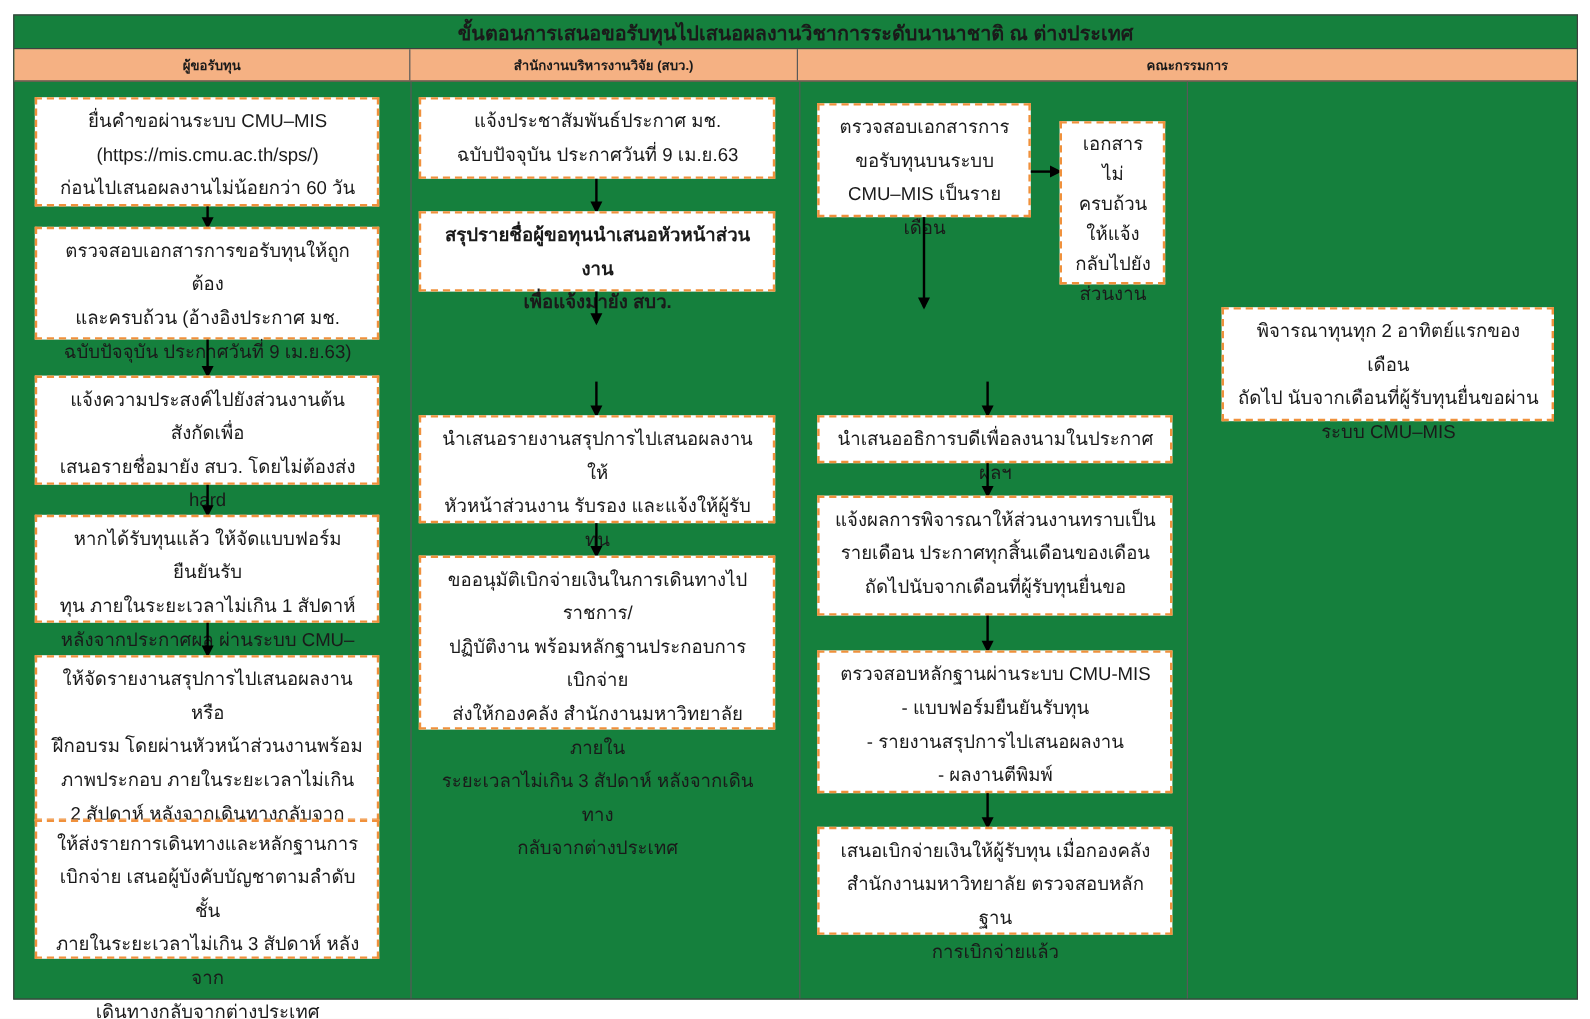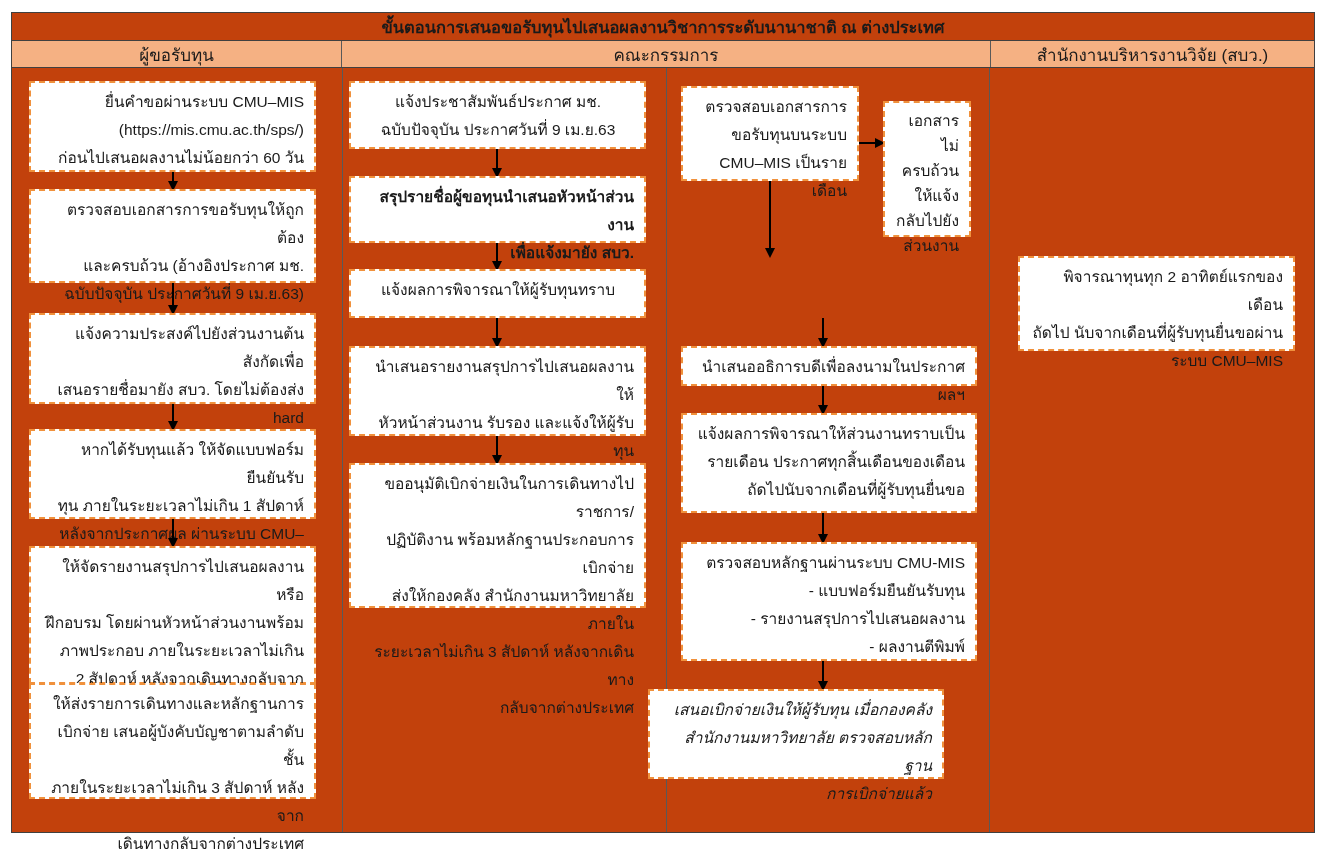--- a/index.html
+++ b/index.html
@@ -6,37 +6,37 @@
     --header-bg:#F5B183;
     --box-border:#F0913C;
     --table-border:#404040;
     --arrow-color:#000000;
   }
   *{margin:0;padding:0;box-sizing:border-box;}
   html,body{width:1325px;height:849px;background:#ffffff;
     font-family:"Liberation Sans","DejaVu Sans",sans-serif;color:#1a1a1a;}
   .canvas{position:relative;width:1325px;height:849px;background:#ffffff;overflow:hidden;}
   .table{position:absolute;left:11px;top:12px;width:1304px;height:821px;
-    border:1.6px solid var(--table-border);background:#c2410c;}
+    border:1.6px solid var(--table-border);background:#15803d;}
   .title-row{position:absolute;left:0;top:0;width:100%;height:28px;
     border-bottom:1.4px solid var(--table-border);
     display:flex;align-items:center;justify-content:center;
     font-weight:bold;font-size:16.5px;}
   .header-row{position:absolute;left:0;top:28px;width:100%;height:27px;
     border-bottom:1.4px solid var(--table-border);background:var(--header-bg);
     display:flex;}
   .header-cell{height:100%;display:flex;align-items:center;justify-content:center;
-    font-weight:normal;font-size:17px;border-right:1.4px solid #595959;}
+    font-weight:bold;font-size:11px;border-right:1.4px solid #595959;}
   .header-cell:last-child{border-right:none;}
   .hc1{width:330px;} .hc2{width:324px;} .hc3{width:323px;} .hc4{flex:1;}
   .body{position:absolute;left:0;top:55px;width:100%;height:764px;}
   .col-divider{position:absolute;top:0;width:1.4px;height:100%;background:#595959;}
   .box{position:absolute;border:2px dashed var(--box-border);background:#ffffff;
     font-size:15.5px;line-height:28px;padding:5px 10px 4px 11px;
-    white-space:pre-line;text-align:right;}
+    white-space:pre-line;text-align:center;}
   .box.center{text-align:center;}
   .box.tight{line-height:25px;}
   .varrow{position:absolute;width:2px;background:var(--arrow-color);}
   .varrow::after{content:'';position:absolute;bottom:-2px;left:-4.5px;
     border-left:5.5px solid transparent;border-right:5.5px solid transparent;
     border-top:10px solid var(--arrow-color);}
   .harrow{position:absolute;height:2px;background:var(--arrow-color);}
   .harrow::after{content:'';position:absolute;right:-2px;top:-4.5px;
     border-top:5.5px solid transparent;border-bottom:5.5px solid transparent;
     border-left:10px solid var(--arrow-color);}
@@ -44,22 +44,22 @@
 </head>
 <body>
 
 <div class="canvas">
   <div class="table">
 
     <div class="title-row">ขั้นตอนการเสนอขอรับทุนไปเสนอผลงานวิชาการระดับนานาชาติ ณ ต่างประเทศ</div>
 
     <div class="header-row">
       <div class="header-cell hc1">ผู้ขอรับทุน</div>
+      <div class="header-cell hc3">สำนักงานบริหารงานวิจัย (สบว.)</div>
       <div class="header-cell hc4">คณะกรรมการ</div>
-      <div class="header-cell hc3">สำนักงานบริหารงานวิจัย (สบว.)</div>
     </div>
 
     <div class="body">
       <div class="col-divider" style="left:330px;"></div>
       <div class="col-divider" style="left:654px;"></div>
       <div class="col-divider" style="left:977px;"></div>
 
       <div class="box" style="left:17px;top:13px;width:287px;height:91px;">ยื่นคำขอผ่านระบบ CMU–MIS
 (https://mis.cmu.ac.th/sps/)
 ก่อนไปเสนอผลงานไม่น้อยกว่า 60 วัน</div>
@@ -86,21 +86,20 @@
 เบิกจ่าย เสนอผู้บังคับบัญชาตามลำดับชั้น
 ภายในระยะเวลาไม่เกิน 3 สัปดาห์ หลังจาก
 เดินทางกลับจากต่างประเทศ</div>
 
       <div class="box center" style="left:337px;top:13px;width:297px;height:68px;">แจ้งประชาสัมพันธ์ประกาศ มช.
 ฉบับปัจจุบัน ประกาศวันที่ 9 เม.ย.63</div>
       <div class="varrow" style="left:484px;top:81px;height:27px;"></div>
       <div class="box" style="left:337px;top:108px;width:297px;height:67px;font-weight:bold;">สรุปรายชื่อผู้ขอทุนนำเสนอหัวหน้าส่วนงาน
 เพื่อแจ้งมายัง สบว.</div>
       <div class="varrow" style="left:484px;top:175px;height:26px;"></div>
-      <div class="box center" style="left:337px;top:201px;width:297px;height:49px;">แจ้งผลการพิจารณาให้ผู้รับทุนทราบ</div>
       <div class="varrow" style="left:484px;top:250px;height:28px;"></div>
       <div class="box" style="left:337px;top:278px;width:297px;height:90px;">นำเสนอรายงานสรุปการไปเสนอผลงานให้
 หัวหน้าส่วนงาน รับรอง และแจ้งให้ผู้รับทุน
 scan ส่งผ่านระบบ CMU–MIS</div>
       <div class="varrow" style="left:484px;top:368px;height:27px;"></div>
       <div class="box" style="left:337px;top:395px;width:297px;height:145px;">ขออนุมัติเบิกจ่ายเงินในการเดินทางไปราชการ/
 ปฏิบัติงาน พร้อมหลักฐานประกอบการเบิกจ่าย
 ส่งให้กองคลัง สำนักงานมหาวิทยาลัย ภายใน
 ระยะเวลาไม่เกิน 3 สัปดาห์ หลังจากเดินทาง
 กลับจากต่างประเทศ</div>
@@ -120,21 +119,21 @@
       <div class="varrow" style="left:810px;top:318px;height:27px;"></div>
       <div class="box" style="left:669px;top:345px;width:296px;height:100px;">แจ้งผลการพิจารณาให้ส่วนงานทราบเป็น
 รายเดือน ประกาศทุกสิ้นเดือนของเดือน
 ถัดไปนับจากเดือนที่ผู้รับทุนยื่นขอ</div>
       <div class="varrow" style="left:810px;top:445px;height:29px;"></div>
       <div class="box" style="left:669px;top:474px;width:296px;height:119px;">ตรวจสอบหลักฐานผ่านระบบ CMU-MIS
 -  แบบฟอร์มยืนยันรับทุน
 -  รายงานสรุปการไปเสนอผลงาน
 -  ผลงานตีพิมพ์</div>
       <div class="varrow" style="left:810px;top:593px;height:28px;"></div>
-      <div class="box" style="left:636px;top:621px;width:296px;height:90px;font-style:italic;">เสนอเบิกจ่ายเงินให้ผู้รับทุน เมื่อกองคลัง
+      <div class="box" style="left:669px;top:621px;width:296px;height:90px;">เสนอเบิกจ่ายเงินให้ผู้รับทุน เมื่อกองคลัง
 สำนักงานมหาวิทยาลัย ตรวจสอบหลักฐาน
 การเบิกจ่ายแล้ว</div>
 
       <div class="box" style="left:1006px;top:188px;width:277px;height:95px;">พิจารณาทุนทุก 2 อาทิตย์แรกของเดือน
 ถัดไป นับจากเดือนที่ผู้รับทุนยื่นขอผ่าน
 ระบบ CMU–MIS</div>
     </div>
 
   </div>
 </div>

